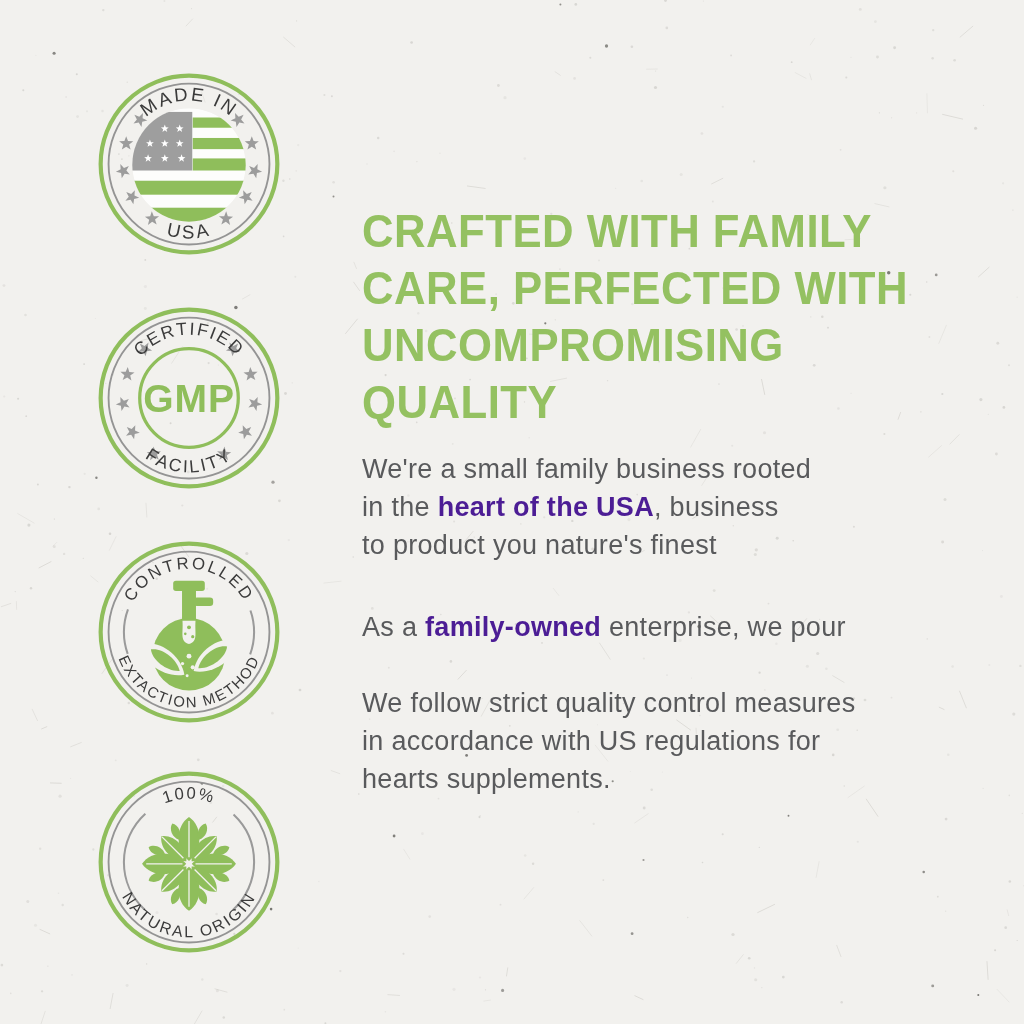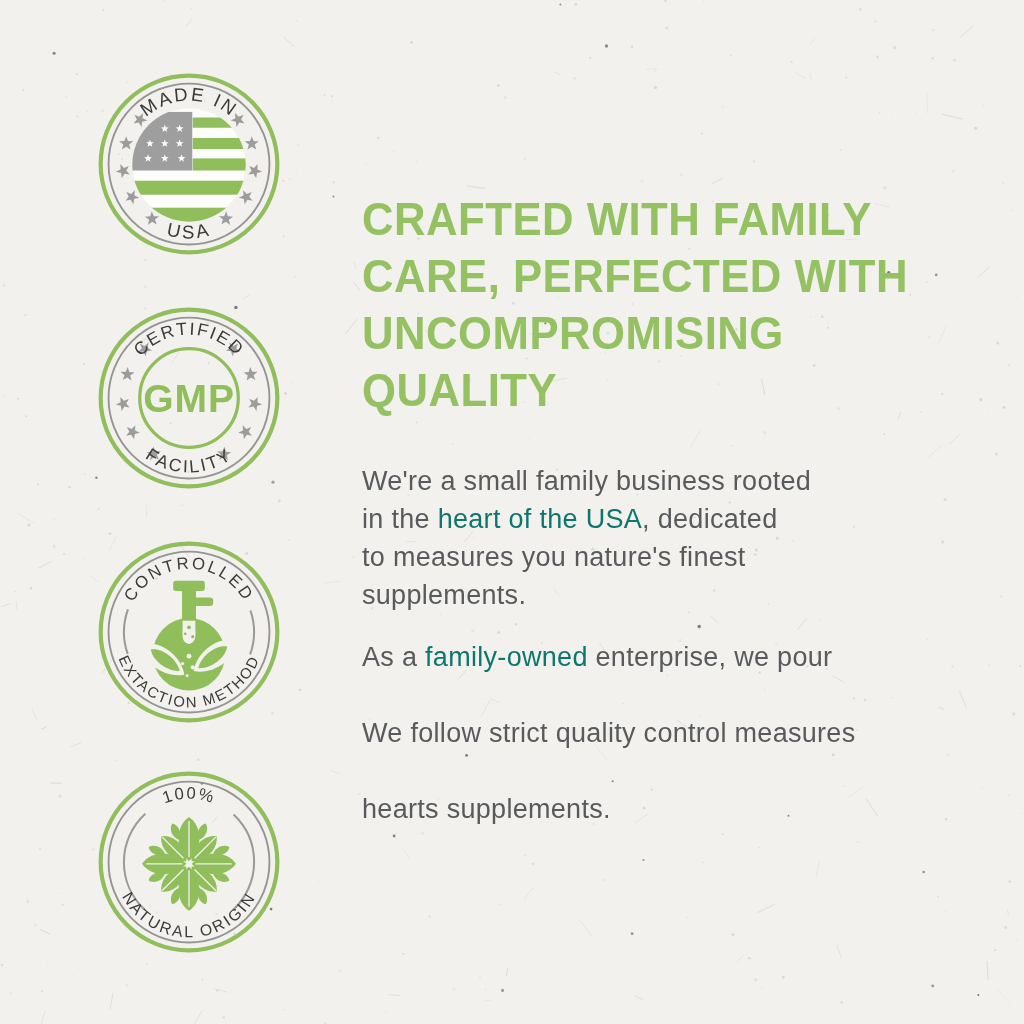--- a/index.html
+++ b/index.html
@@ -14,26 +14,26 @@
 
   .ring-outer{fill:none;stroke:#8FBE5B;stroke-width:4.5;}
   .ring-inner{fill:none;stroke:#949494;stroke-width:2;}
   .arc-text{fill:#3B3B3B;font-family:"Liberation Sans",sans-serif;font-weight:400;}
   .stars{fill:#9C9C9C;}
   .side-dash{fill:none;stroke:#9A9A9A;stroke-width:2.2;}
   .green{fill:#8FBE5B;}
   .paper{fill:#F2F1EE;}
 
   
-  .content{position:absolute;left:362px;top:190px;width:600px;z-index:2;}
+  .content{position:absolute;left:362px;top:202px;width:600px;z-index:2;}
   .headline{margin:0;color:#94C161;font-weight:700;font-size:47px;line-height:57px;letter-spacing:.5px;}
   .hline{display:block;transform:scaleX(.93);transform-origin:0 50%;white-space:nowrap;}
   .para{margin:0;color:#595A5C;font-size:27px;line-height:38px;letter-spacing:.3px;white-space:nowrap;}
-  .para-1{margin-top:44px;} .para-2{margin-top:24px;}
-  .hl{color:#0f766e;font-weight:400;}
+  .para-1{margin-top:20px;} .para-2{margin-top:44px;}
+  .hl{color:#4c1d95;font-weight:700;}
 </style>
 </head>
 <body>
 
 <div class="canvas">
 
   <svg id="speckles" width="1024" height="1024">
       <line x1="989.4093513327695" y1="266.9678498557619" x2="978.193741061215" y2="277.0922634968784" stroke="#d3d1cc" stroke-width="1" opacity="0.64"></line>
       <line x1="45.3289032193501" y1="1010.8764076171799" x2="38.960858483977084" y2="1030.1959627752897" stroke="#d3d1cc" stroke-width="1" opacity="0.45"></line>
       <line x1="16.36420155333551" y1="601.1355069098694" x2="16.67220029194501" y2="609.8348465151101" stroke="#d3d1cc" stroke-width="1" opacity="0.39"></line>
@@ -673,17 +673,17 @@
     </svg>
   </div>
 
   <div class="content">
     <h1 class="headline">
       <span class="hline">CRAFTED WITH FAMILY</span>
       <span class="hline">CARE, PERFECTED WITH</span>
       <span class="hline">UNCOMPROMISING</span>
       <span class="hline">QUALITY</span>
     </h1>
-    <p class="para para-1"><span>We're a small family business rooted</span><br><span>in the </span><span class="hl">heart of the USA</span><span>, dedicated</span><br><span>to measures you nature's finest</span><br><span>supplements.</span></p>
-    <p class="para para-2"><span>As a </span><span class="hl">family-owned</span><span> enterprise, we pour</span><br><br><span>We follow strict quality control measures</span><br><br><span>hearts supplements.</span></p>
+    <p class="para para-1"><span>We're a small family business rooted</span><br><span>in the </span><span class="hl">heart of the USA</span><span>, business</span><br><span>to product you nature's finest</span><br></p>
+    <p class="para para-2"><span>As a </span><span class="hl">family-owned</span><span> enterprise, we pour</span><br><br><span>We follow strict quality control measures</span><br><span>in accordance with US regulations for</span><br><span>hearts supplements.</span></p>
   </div>
 
 </div>
 
 </body></html>

